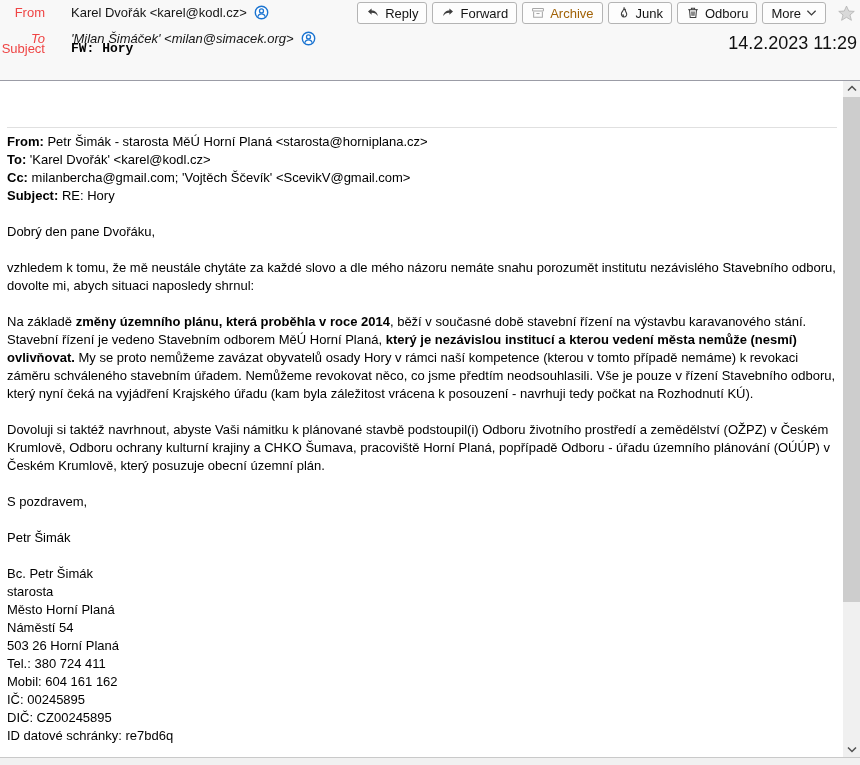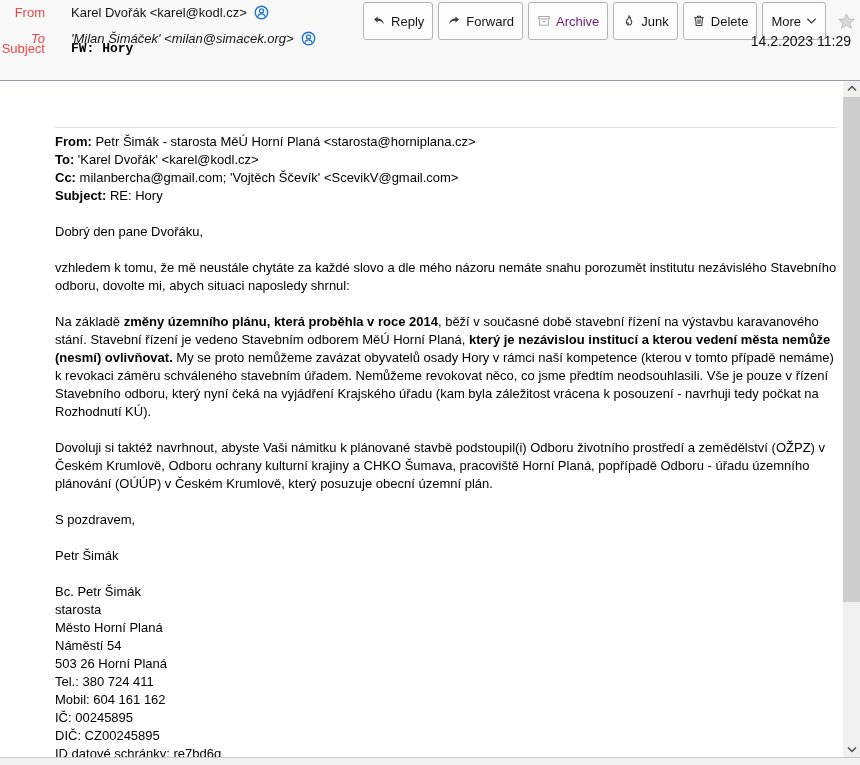--- a/index.html
+++ b/index.html
@@ -12,32 +12,32 @@
   .hdr-row{position:absolute;left:0;display:flex;align-items:center;}
   .hdr-row.r1{top:5px;}
   .hdr-row.r2{top:31px;font-style:italic;}
   .hdr-row.r3{top:41px;}
   .hdr-label{width:45px;text-align:right;color:#ef4444;font-size:13px;flex:none;}
   .hdr-value{margin-left:26px;font-size:13px;color:#151515;white-space:nowrap;}
   .hdr-value.bold{font-weight:bold;color:#000;font-family:Liberation Mono, monospace;}
   .contact-icon{margin-left:7px;display:inline-flex;vertical-align:middle;}
 
   .toolbar{position:absolute;top:2px;right:4px;display:flex;align-items:center;gap:5px;}
-  .btn{display:inline-flex;align-items:center;gap:5px;height:20px;padding:8px 8px;
+  .btn{display:inline-flex;align-items:center;gap:5px;height:20px;padding:0 8px;
        background:#fdfdfd;border:1px solid #b4b4b4;border-radius:3px;
        font-size:13px;color:#141414;cursor:default;}
   .btn .ic{display:inline-flex;}
-  .btn.disabled{color:#701a75;}
+  .btn.disabled{color:#a16207;}
   .star-wrap{margin-left:6px;display:inline-flex;}
-  .hdr-date{position:absolute;top:33px;right:9px;font-size:14px;color:#101010;}
+  .hdr-date{position:absolute;top:33px;right:3px;font-size:18px;color:#101010;}
 
   
   .msg-body{position:absolute;top:81px;left:0;right:0;bottom:7px;background:#fff;}
   .content{position:absolute;top:0;left:0;right:17px;bottom:0;overflow:hidden;
-           padding:46px 6px 0 7px;font-size:13px;line-height:18px;color:#000;margin-left:48px;}
+           padding:46px 6px 0 7px;font-size:13px;line-height:18px;color:#000;}
   .content hr{border:none;border-top:1px solid #e0e0e0;margin:0 0 5px 0;}
   .fwd-headers div{white-space:nowrap;}
   .content p{margin:18px 0 0 0;}
   .signature{margin-top:18px;}
 
   
   .scrollbar{position:absolute;top:0;right:0;bottom:0;width:17px;background:#f0f0f0;}
   .sb-btn{position:absolute;left:0;width:17px;height:15px;display:flex;
           align-items:center;justify-content:center;}
   .sb-btn.up{top:0;}
@@ -127,21 +127,21 @@
         <span class="ic">
           <svg width="14" height="14" viewBox="0 0 16 16">
             <line x1="2.5" y1="4.2" x2="13.5" y2="4.2" stroke="#3d3d3d" stroke-width="1.2"></line>
             <path d="M6.2 4 L6.2 2.6 L9.8 2.6 L9.8 4" fill="none" stroke="#3d3d3d" stroke-width="1.2"></path>
             <path d="M4 4.2 L4.8 13.2 L11.2 13.2 L12 4.2" fill="none" stroke="#3d3d3d" stroke-width="1.2"></path>
             <line x1="6.6" y1="6.3" x2="6.8" y2="11.2" stroke="#3d3d3d" stroke-width="1"></line>
             <line x1="8" y1="6.3" x2="8" y2="11.2" stroke="#3d3d3d" stroke-width="1"></line>
             <line x1="9.4" y1="6.3" x2="9.2" y2="11.2" stroke="#3d3d3d" stroke-width="1"></line>
           </svg>
         </span>
-        <span>Delete</span>
+        <span>Odboru</span>
       </span>
 
       <span class="btn">
         <span>More</span>
         <span class="ic">
           <svg width="11" height="8" viewBox="0 0 12 8">
             <polyline points="1.5,1.5 6,6 10.5,1.5" fill="none" stroke="#3d3d3d" stroke-width="1.4"></polyline>
           </svg>
         </span>
       </span>

